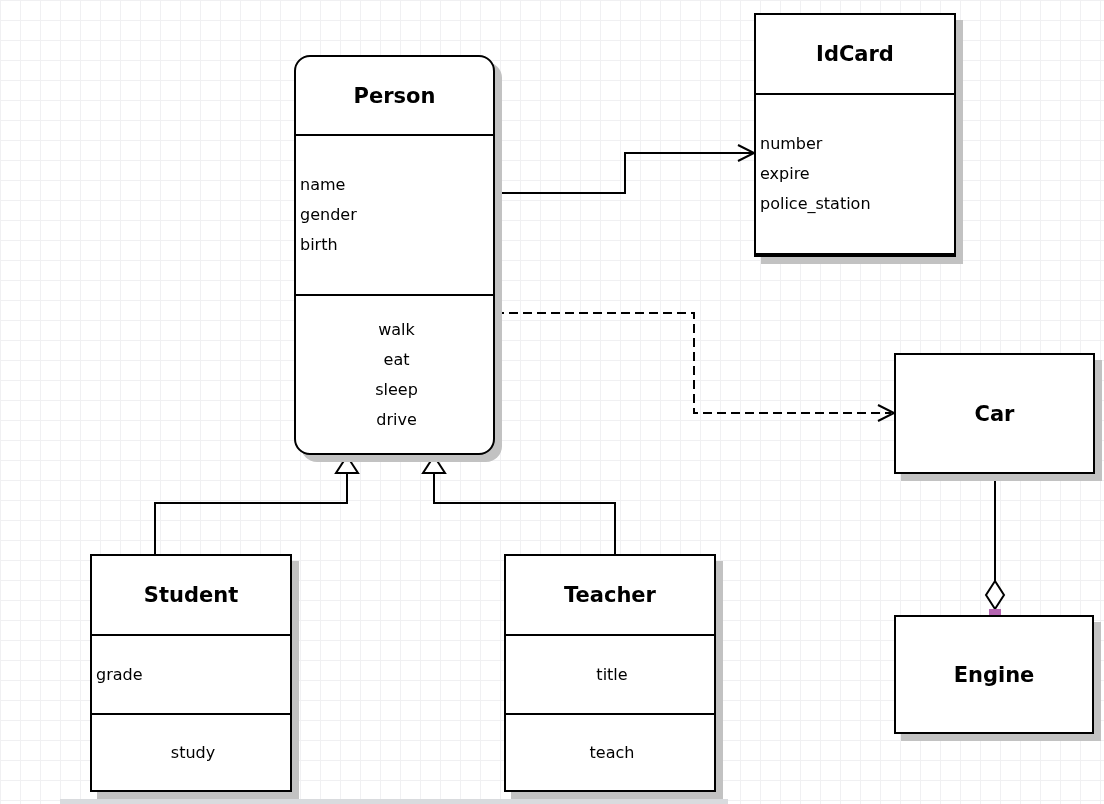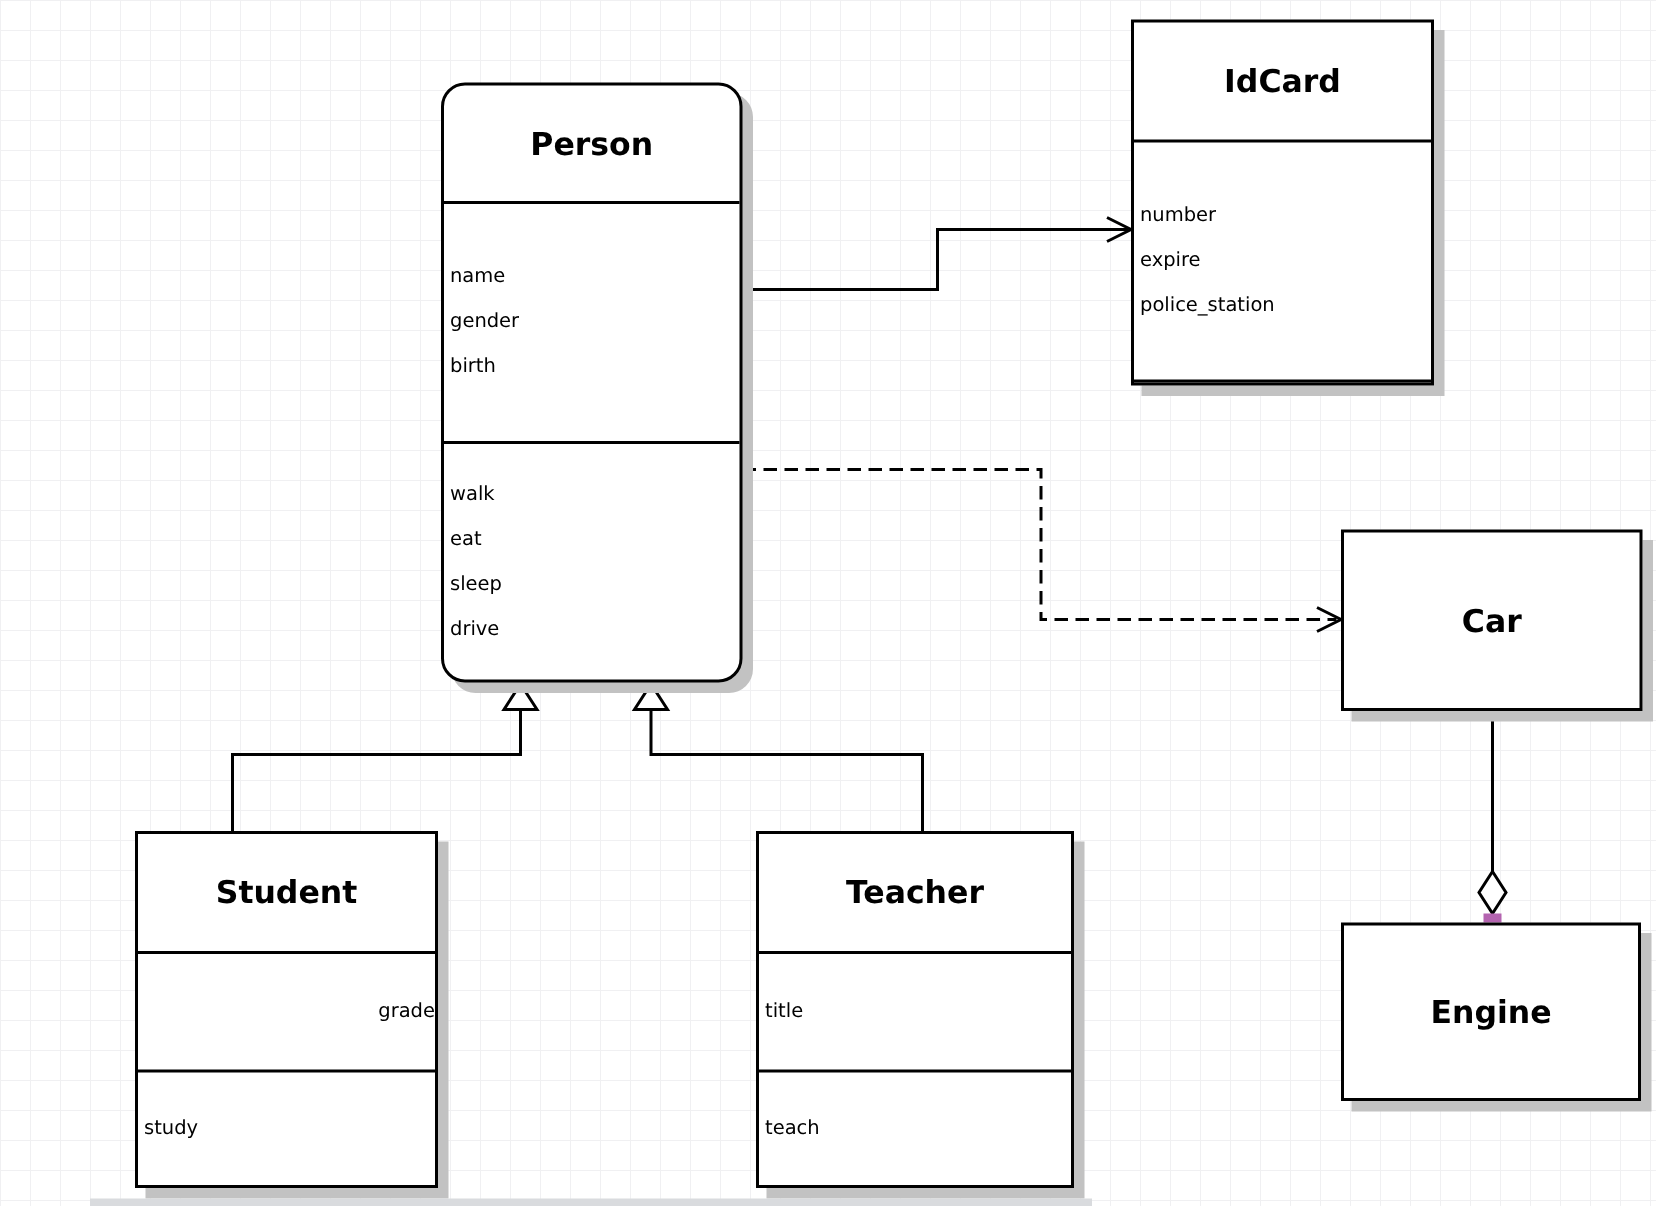--- a/index.html
+++ b/index.html
@@ -35,25 +35,25 @@
     font-size: 21px;
     color: #000000;
     flex: 0 0 auto;
   }
   .uml-section {
     border-top: 2px solid #000000;
     display: flex;
     flex-direction: column;
     justify-content: center;
     padding-left: 4px;
-    font-size: 13px;
+    font-size: 16px;
     line-height: 30px;
     color: #000000;
   }
-  .uml-section.grow { flex: 1 1 auto; }
+  .uml-section.grow { flex: 1 1 auto; text-align: center; }
   .title-only { align-items: center; justify-content: center; }
   #edges {
     position: absolute;
     left: 0; top: 0;
     width: 1104px;
     height: 804px;
     pointer-events: none;
   }
   #edges .edge { pointer-events: stroke; }
   .bottom-strip {
@@ -128,31 +128,31 @@
   <div class="uml-box title-only" style="left:894px; top:353px; width:201px; height:121px;">
     <div class="uml-title" style="flex:1 1 auto;">Car</div>
   </div>
 
   <div class="uml-box title-only" style="left:894px; top:615px; width:200px; height:119px;">
     <div class="uml-title" style="flex:1 1 auto;">Engine</div>
   </div>
 
   <div class="uml-box" style="left:54px; top:554px; width:202px; height:238px;margin-left:36px;">
     <div class="uml-title" style="height:78px;">Student</div>
-    <div class="uml-section" style="height:77px;align-items:flex-end;">
+    <div class="uml-section" style="height:77px;">
       <div>grade</div>
     </div>
     <div class="uml-section grow">
       <div>study</div>
     </div>
   </div>
 
   <div class="uml-box" style="left:504px; top:554px; width:212px; height:238px;">
     <div class="uml-title" style="height:78px;">Teacher</div>
-    <div class="uml-section" style="height:77px;">
+    <div class="uml-section" style="height:77px;align-items:center;">
       <div>title</div>
     </div>
     <div class="uml-section grow">
       <div>teach</div>
     </div>
   </div>
 
   <div class="bottom-strip"></div>
 
 </div>

